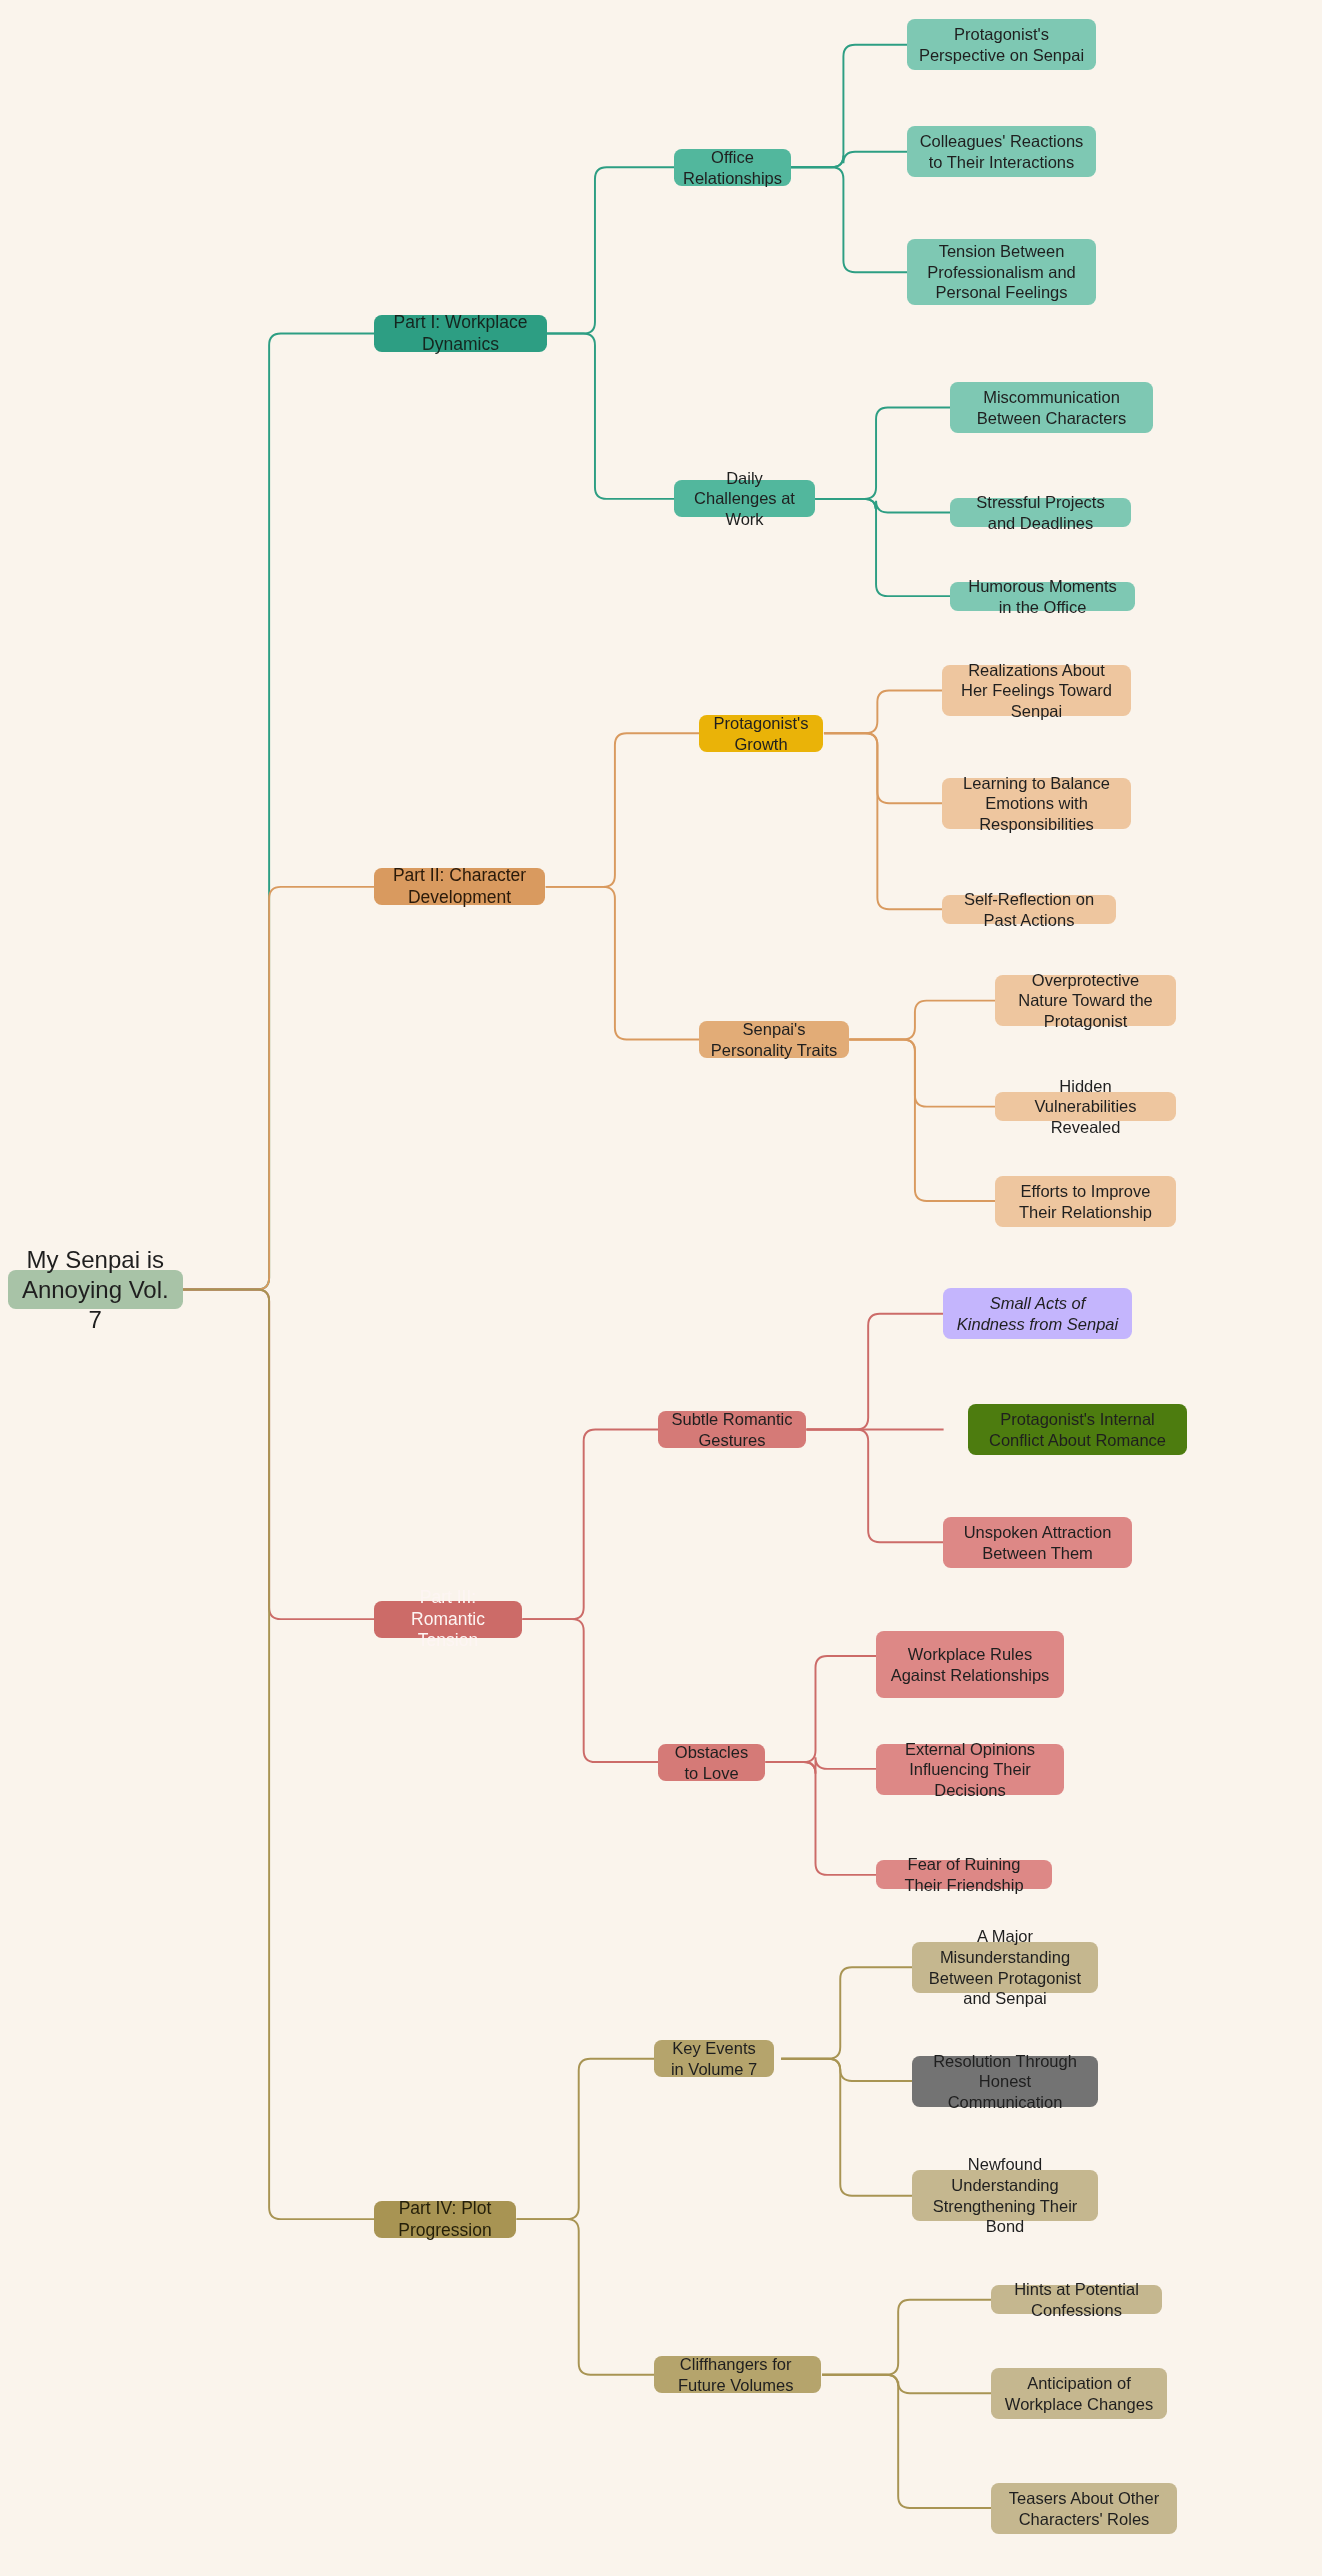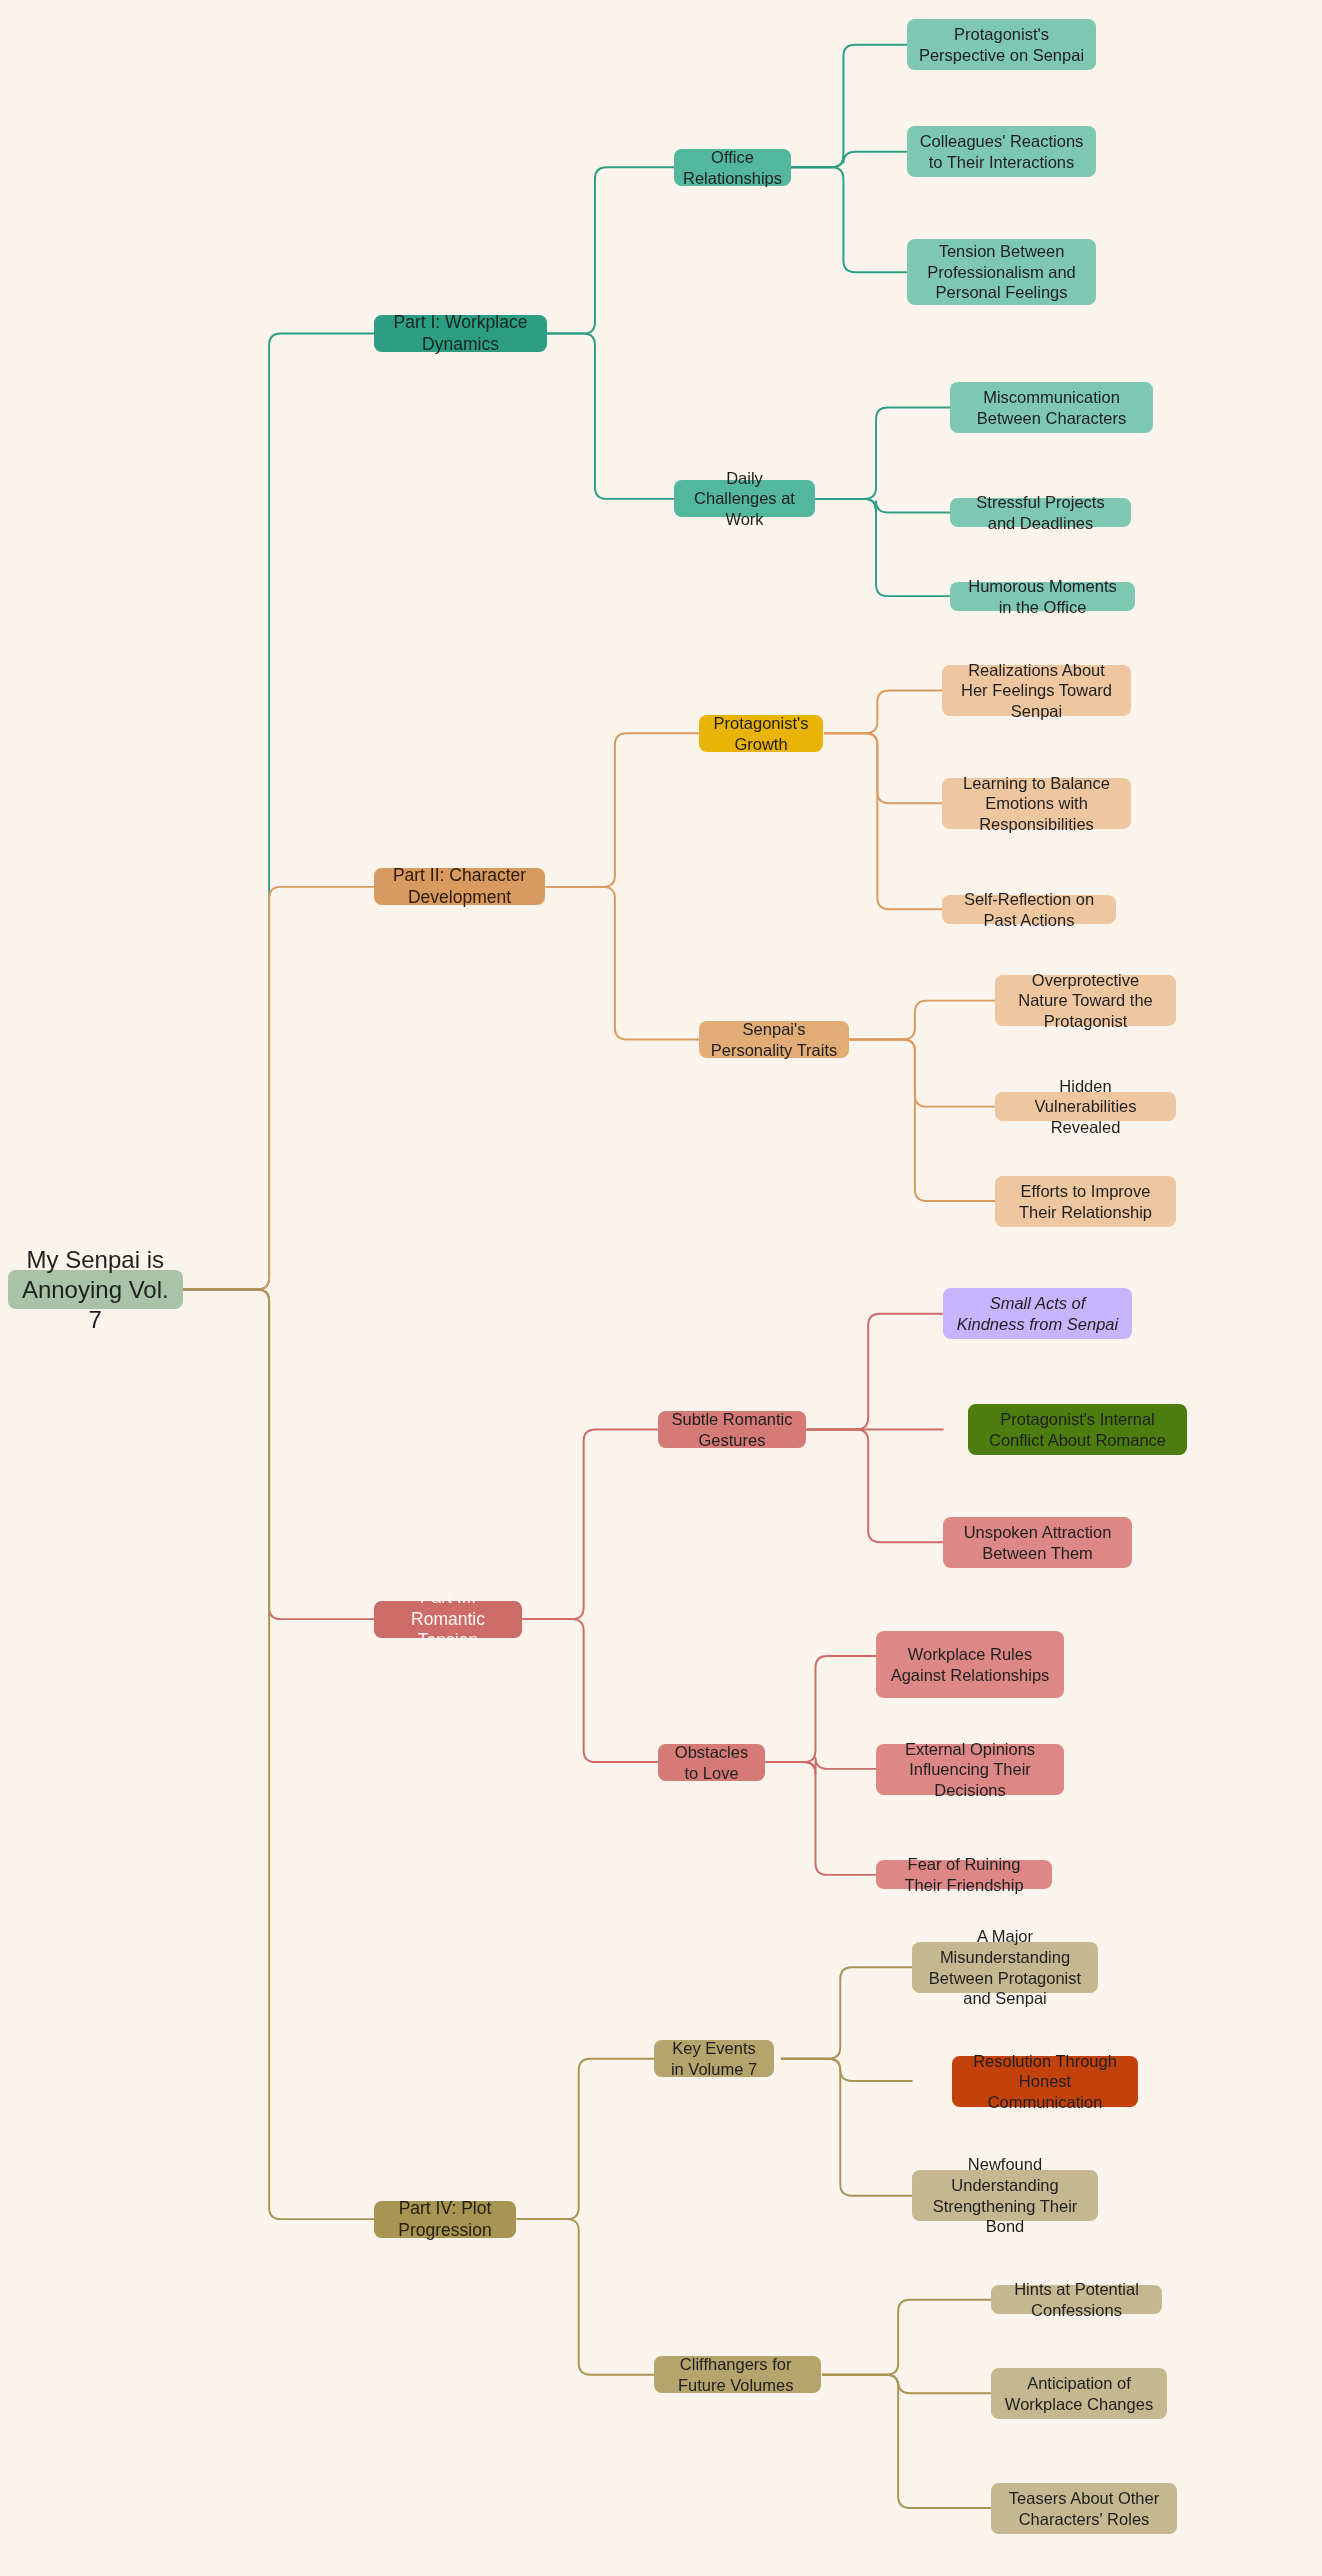--- a/index.html
+++ b/index.html
@@ -123,21 +123,21 @@
       <div class="node lvl3" style="left: 943px; top: 1288px; width: 189px; height: 51px; background: #c4b5fd; font-style: italic;">Small Acts of Kindness from Senpai</div>
       <div class="node lvl3" style="left: 943px; top: 1404px; width: 219px; height: 51px; background: #4d7c0f; margin-left: 25px;">Protagonist's Internal Conflict About Romance</div>
       <div class="node lvl3" style="left: 943px; top: 1517px; width: 189px; height: 51px; background: rgb(221, 136, 134);">Unspoken Attraction Between Them</div>
       <div class="node lvl2" style="left: 658px; top: 1744px; width: 107px; height: 37px; background: rgb(213, 122, 119);">Obstacles to Love</div>
       <div class="node lvl3" style="left: 876px; top: 1631px; width: 188px; height: 67px; background: rgb(221, 136, 134);">Workplace Rules Against Relationships</div>
       <div class="node lvl3" style="left: 876px; top: 1744px; width: 188px; height: 51px; background: rgb(221, 136, 134);">External Opinions Influencing Their Decisions</div>
       <div class="node lvl3" style="left: 876px; top: 1860px; width: 176px; height: 29px; background: rgb(221, 136, 134);">Fear of Ruining Their Friendship</div>
       <div class="node lvl1" style="left: 374px; top: 2201px; width: 142px; height: 37px; background: rgb(168, 148, 83); color: rgb(36, 31, 9);">Part IV: Plot Progression</div>
       <div class="node lvl2" style="left: 654px; top: 2040px; width: 120px; height: 37px; background: rgb(181, 164, 108);">Key Events in Volume 7</div>
       <div class="node lvl3" style="left: 912px; top: 1942px; width: 186px; height: 51px; background: rgb(197, 183, 143);">A Major Misunderstanding Between Protagonist and Senpai</div>
-      <div class="node lvl3" style="left: 912px; top: 2056px; width: 186px; height: 51px; background: #c2410c; margin-left: 40px;">Resolution Through Honest Communication</div>
+      <div class="node lvl3" style="left: 912px; top: 2056px; width: 186px; height: 51px; background: #737373;">Resolution Through Honest Communication</div>
       <div class="node lvl3" style="left: 912px; top: 2170px; width: 186px; height: 51px; background: rgb(197, 183, 143);">Newfound Understanding Strengthening Their Bond</div>
       <div class="node lvl2" style="left: 654px; top: 2356px; width: 167px; height: 37px; background: rgb(181, 164, 108); padding-left: 8px;">Cliffhangers for Future Volumes</div>
       <div class="node lvl3" style="left: 991px; top: 2285px; width: 171px; height: 29px; background: rgb(197, 183, 143);">Hints at Potential Confessions</div>
       <div class="node lvl3" style="left: 991px; top: 2368px; width: 176px; height: 51px; background: rgb(197, 183, 143);">Anticipation of Workplace Changes</div>
       <div class="node lvl3" style="left: 991px; top: 2483px; width: 186px; height: 51px; background: rgb(197, 183, 143);">Teasers About Other Characters' Roles</div>
     </div>
 </div>
 
 
 </body></html>

